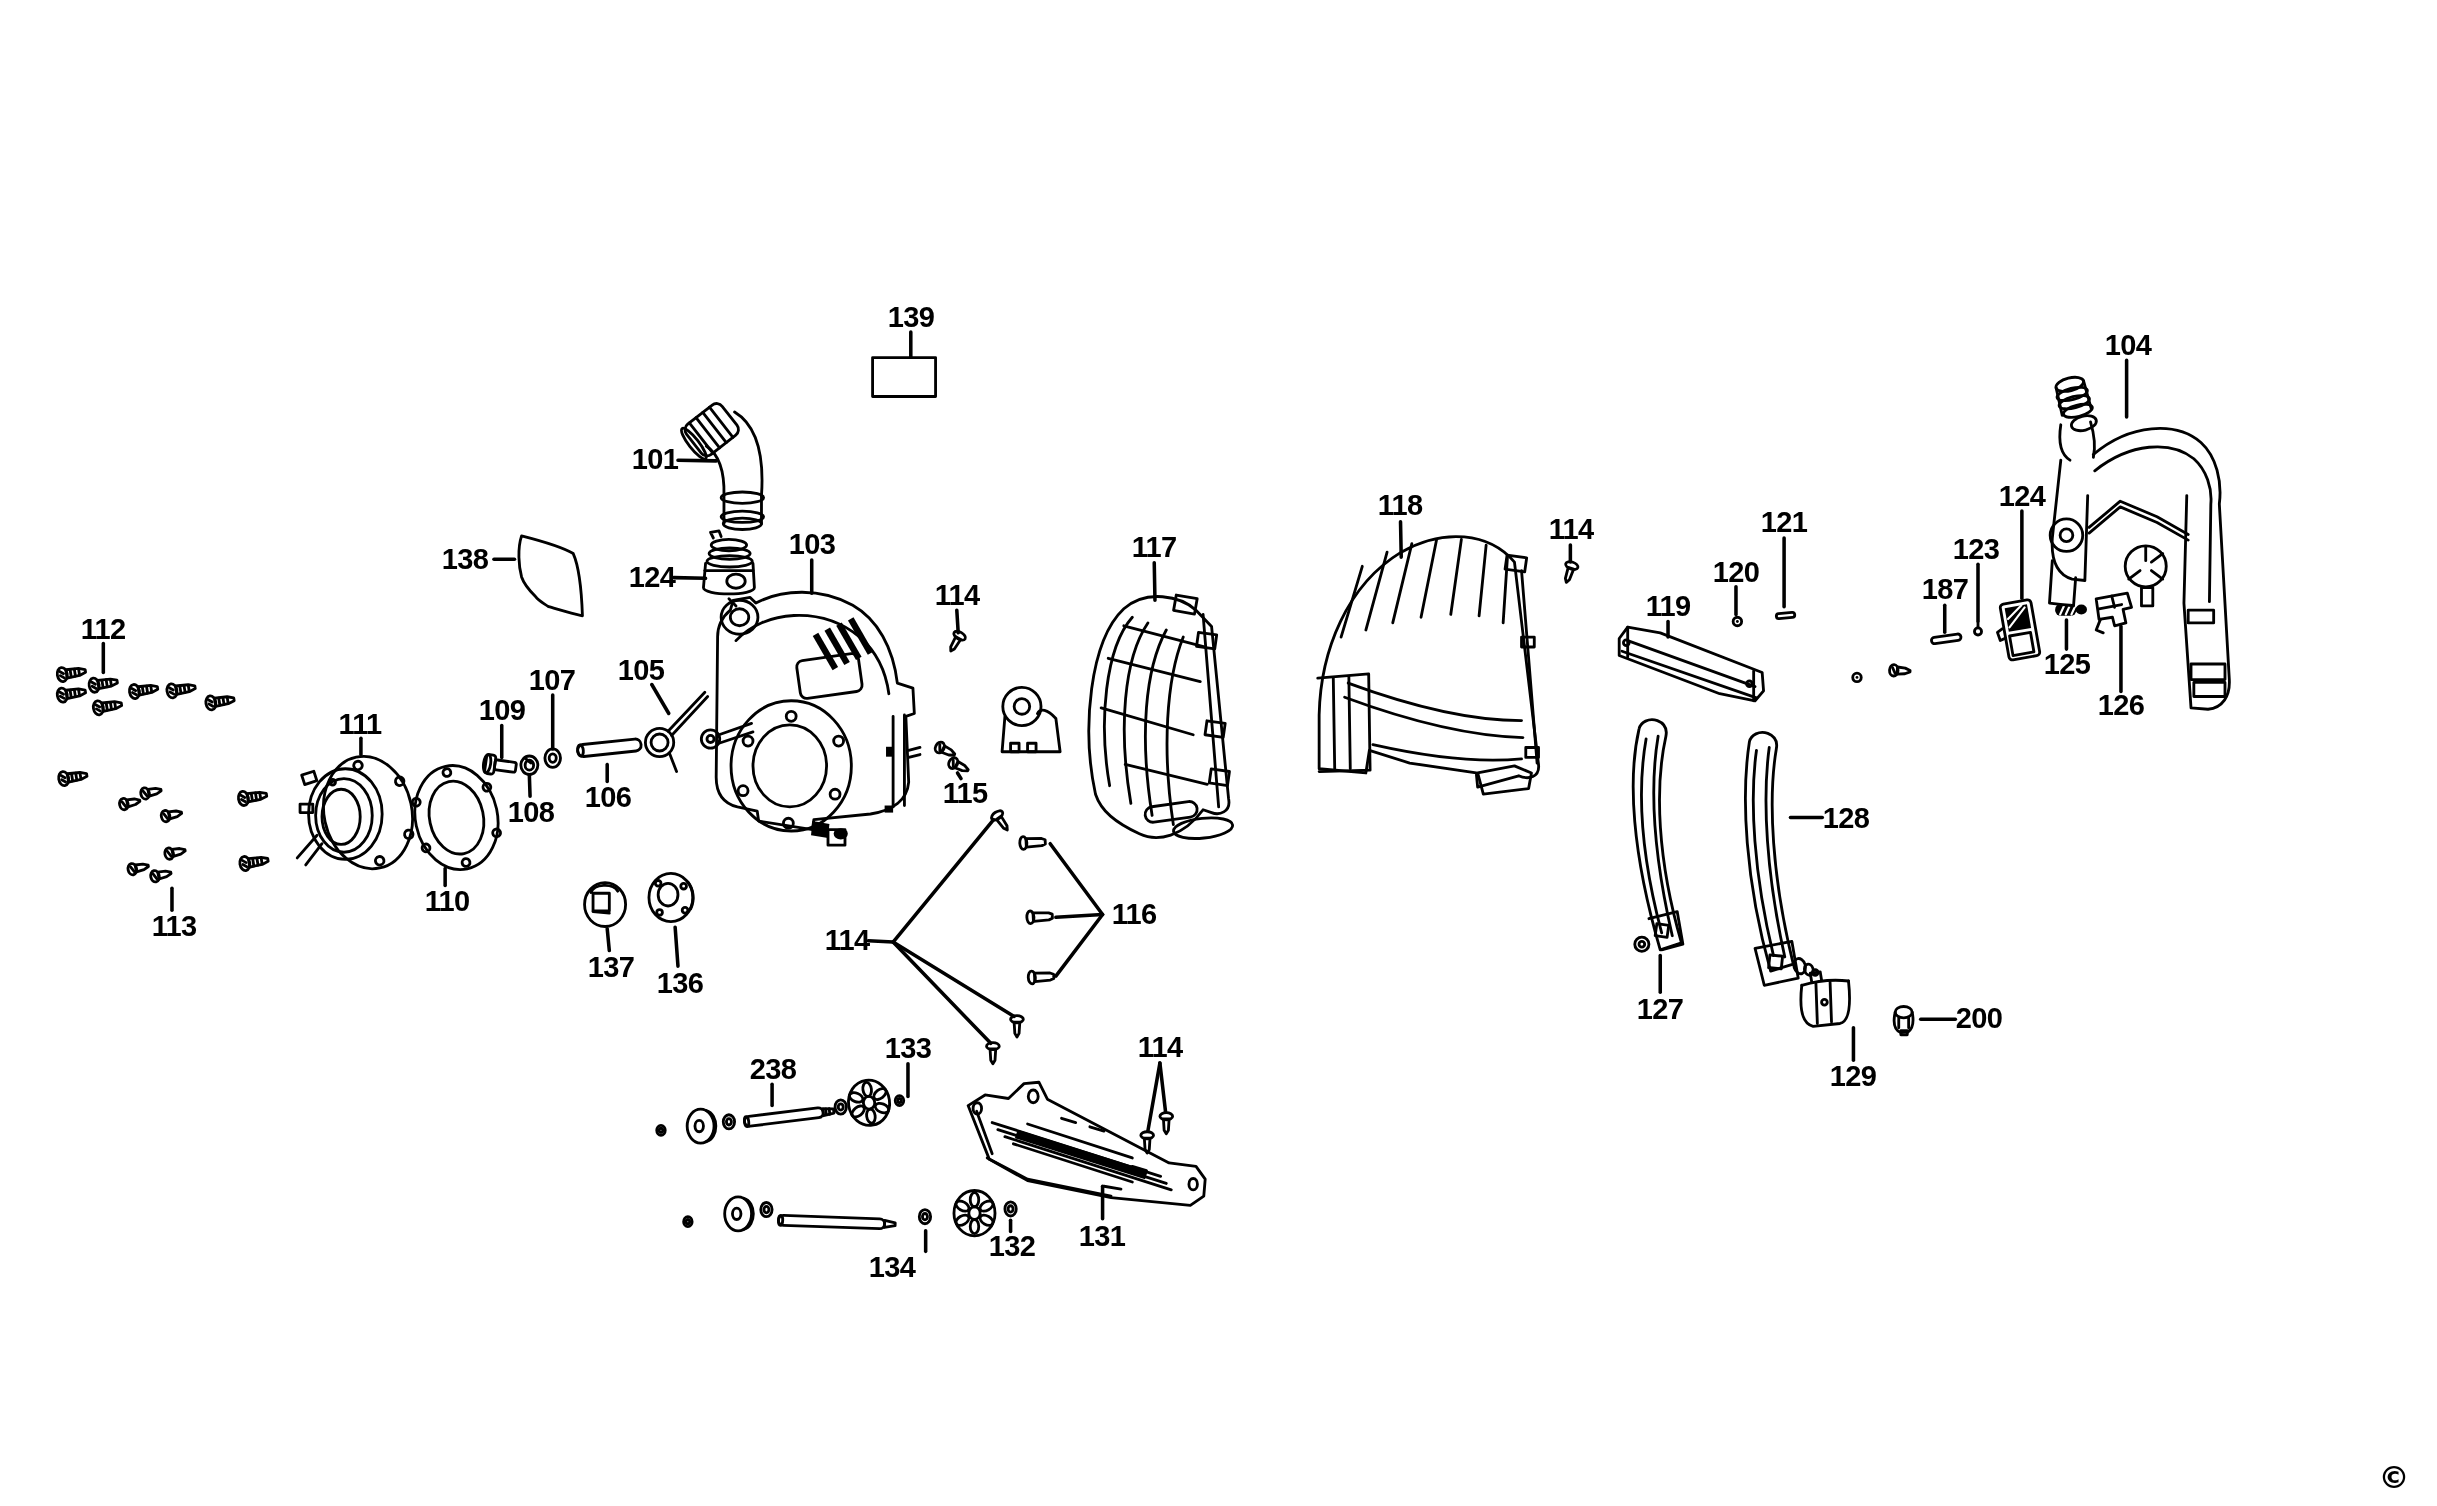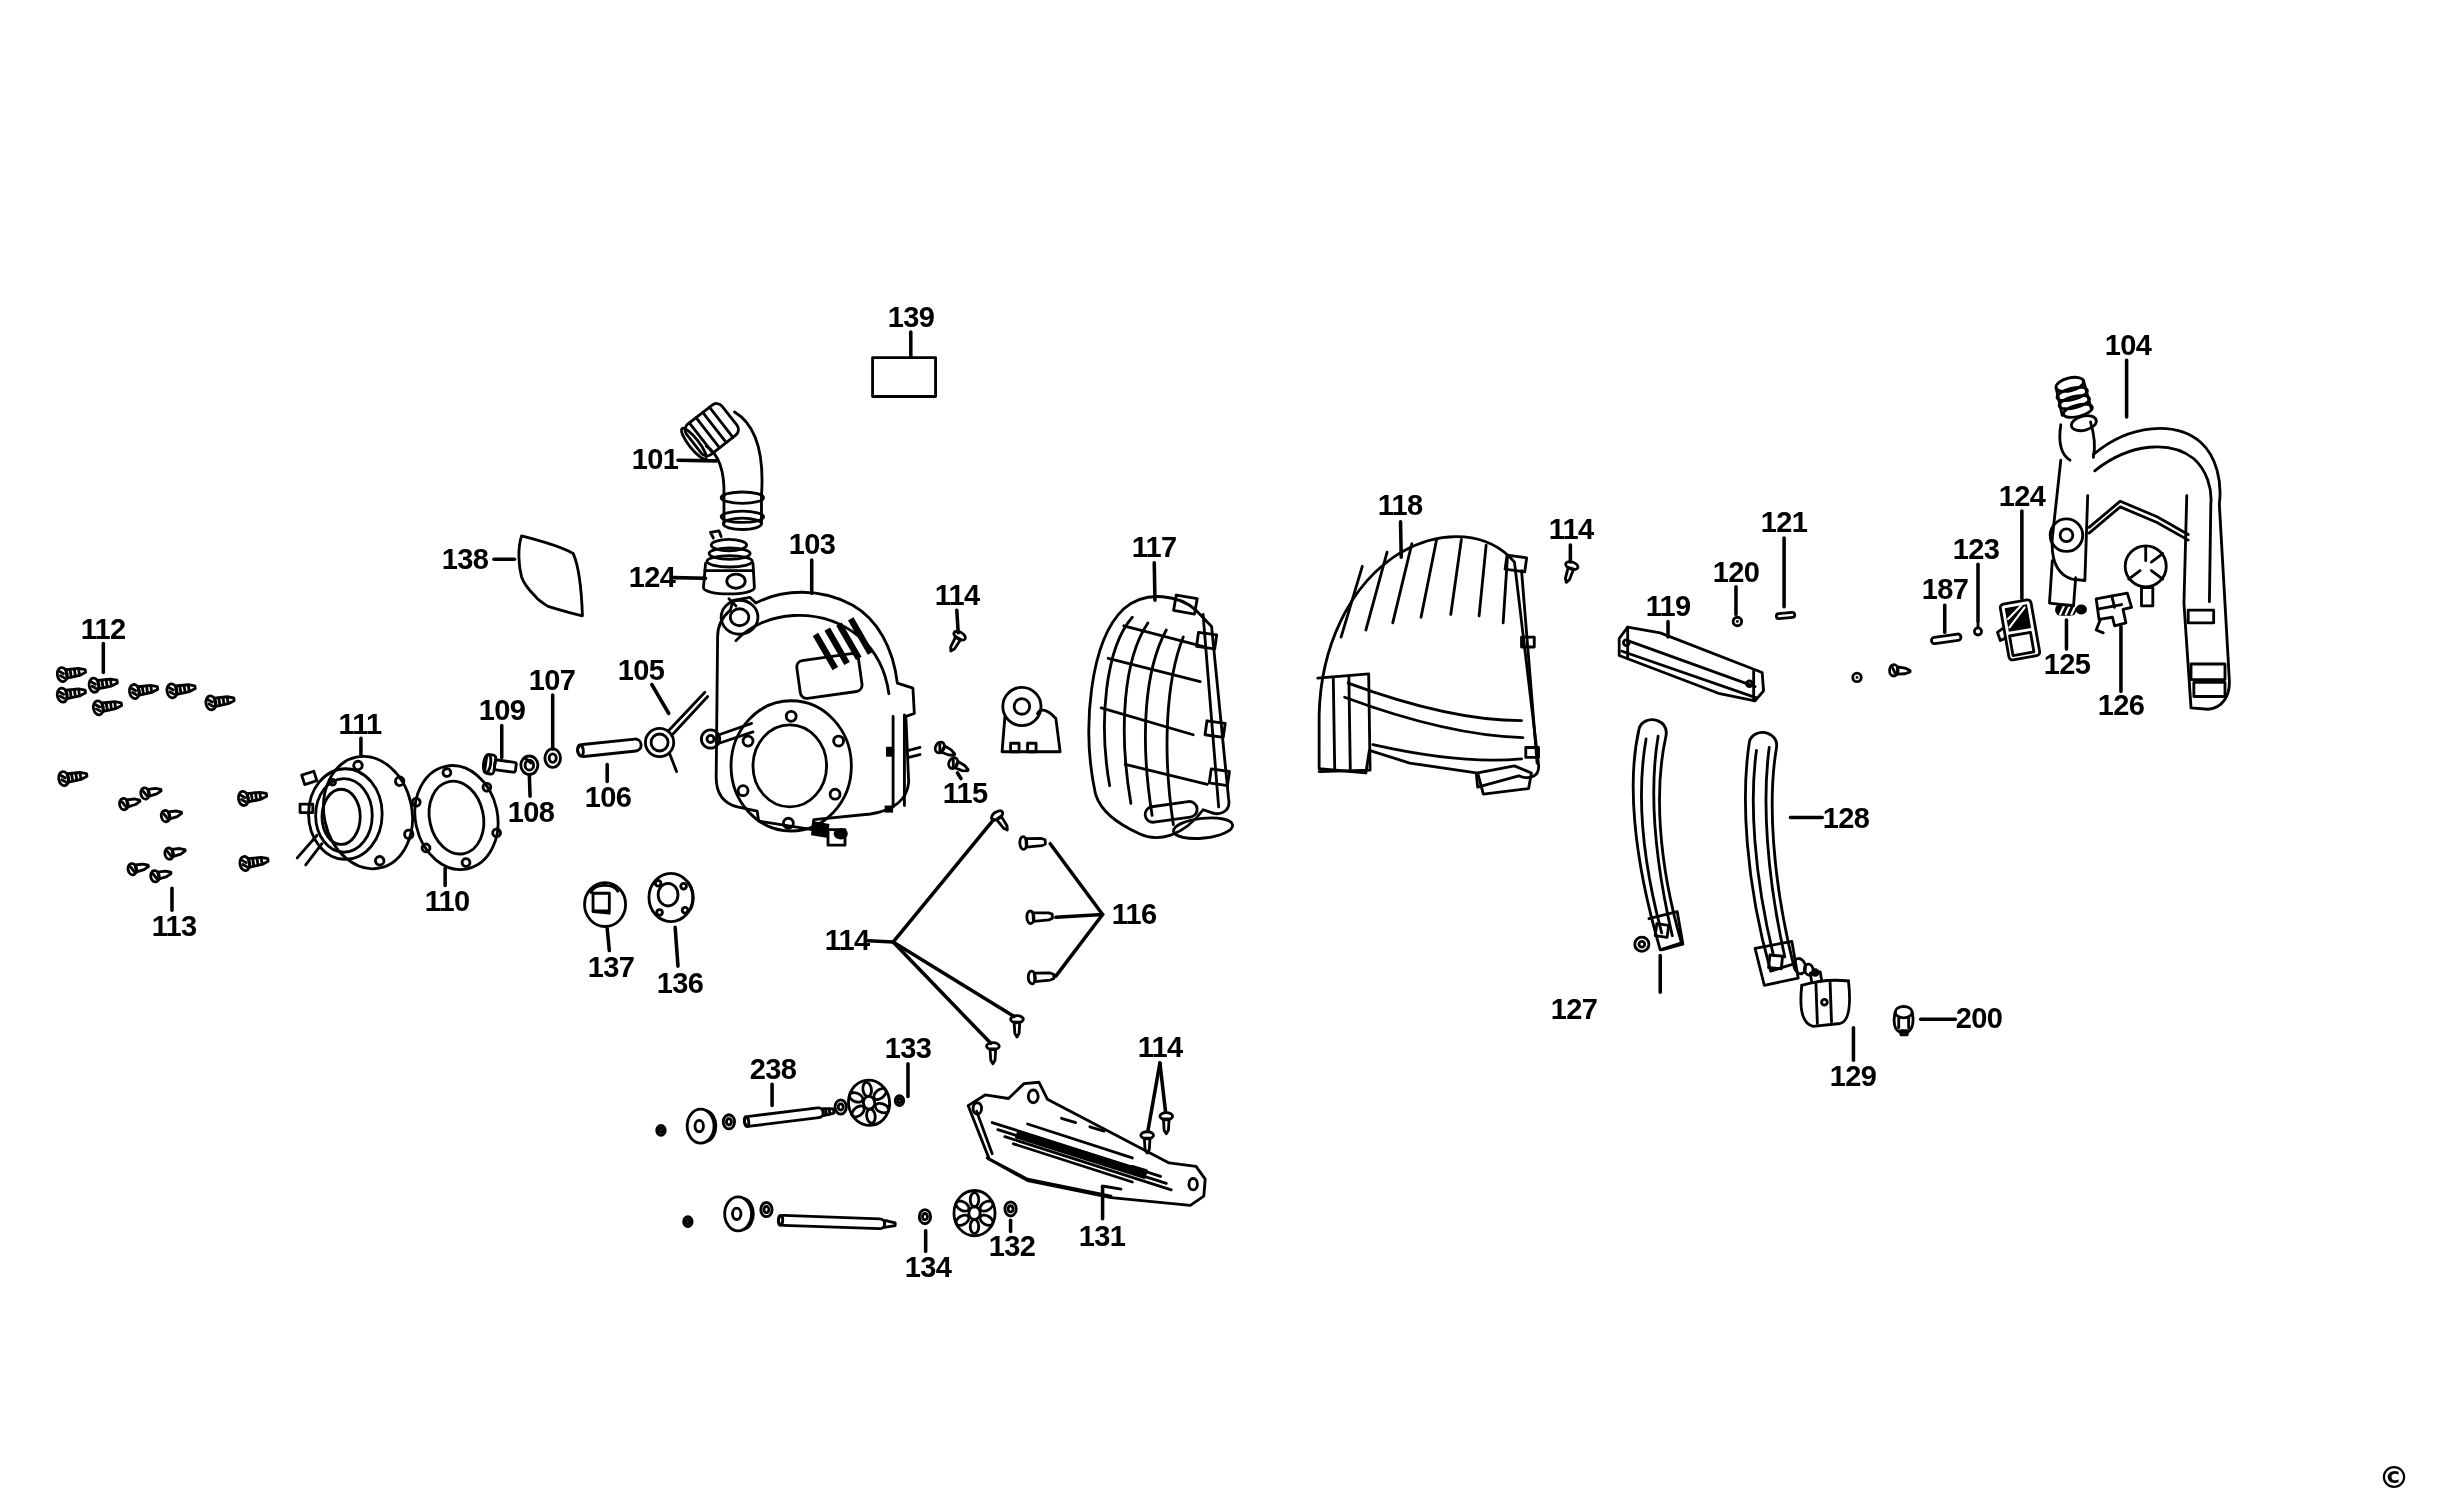--- a/index.html
+++ b/index.html
@@ -523,24 +523,24 @@
   <div class="callout" style="left:608px;top:797px">106</div>
   <div class="callout" style="left:641px;top:670px">105</div>
   <div class="callout" style="left:965px;top:793px">115</div>
   <div class="callout" style="left:847px;top:940px">114</div>
   <div class="callout" style="left:1134px;top:914px">116</div>
   <div class="callout" style="left:908px;top:1048px">133</div>
   <div class="callout" style="left:773px;top:1069px">238</div>
   <div class="callout" style="left:1160px;top:1047px">114</div>
   <div class="callout" style="left:1102px;top:1236px">131</div>
   <div class="callout" style="left:1012px;top:1246px">132</div>
-  <div class="callout" style="left:928px;top:1267px">134</div>
+  <div class="callout" style="left:892px;top:1267px">134</div>
   <div class="callout" style="left:611px;top:967px">137</div>
   <div class="callout" style="left:680px;top:983px">136</div>
-  <div class="callout" style="left:1574px;top:1009px">127</div>
+  <div class="callout" style="left:1660px;top:1009px">127</div>
   <div class="callout" style="left:1846px;top:818px">128</div>
   <div class="callout" style="left:1853px;top:1076px">129</div>
   <div class="callout" style="left:1979px;top:1018px">200</div>
   <div class="callout" style="left:957px;top:595px">114</div>
 
   <div class="copyright" style="left:2394px;top:1477px">©</div>
 </div>
 
 
 </body></html>

